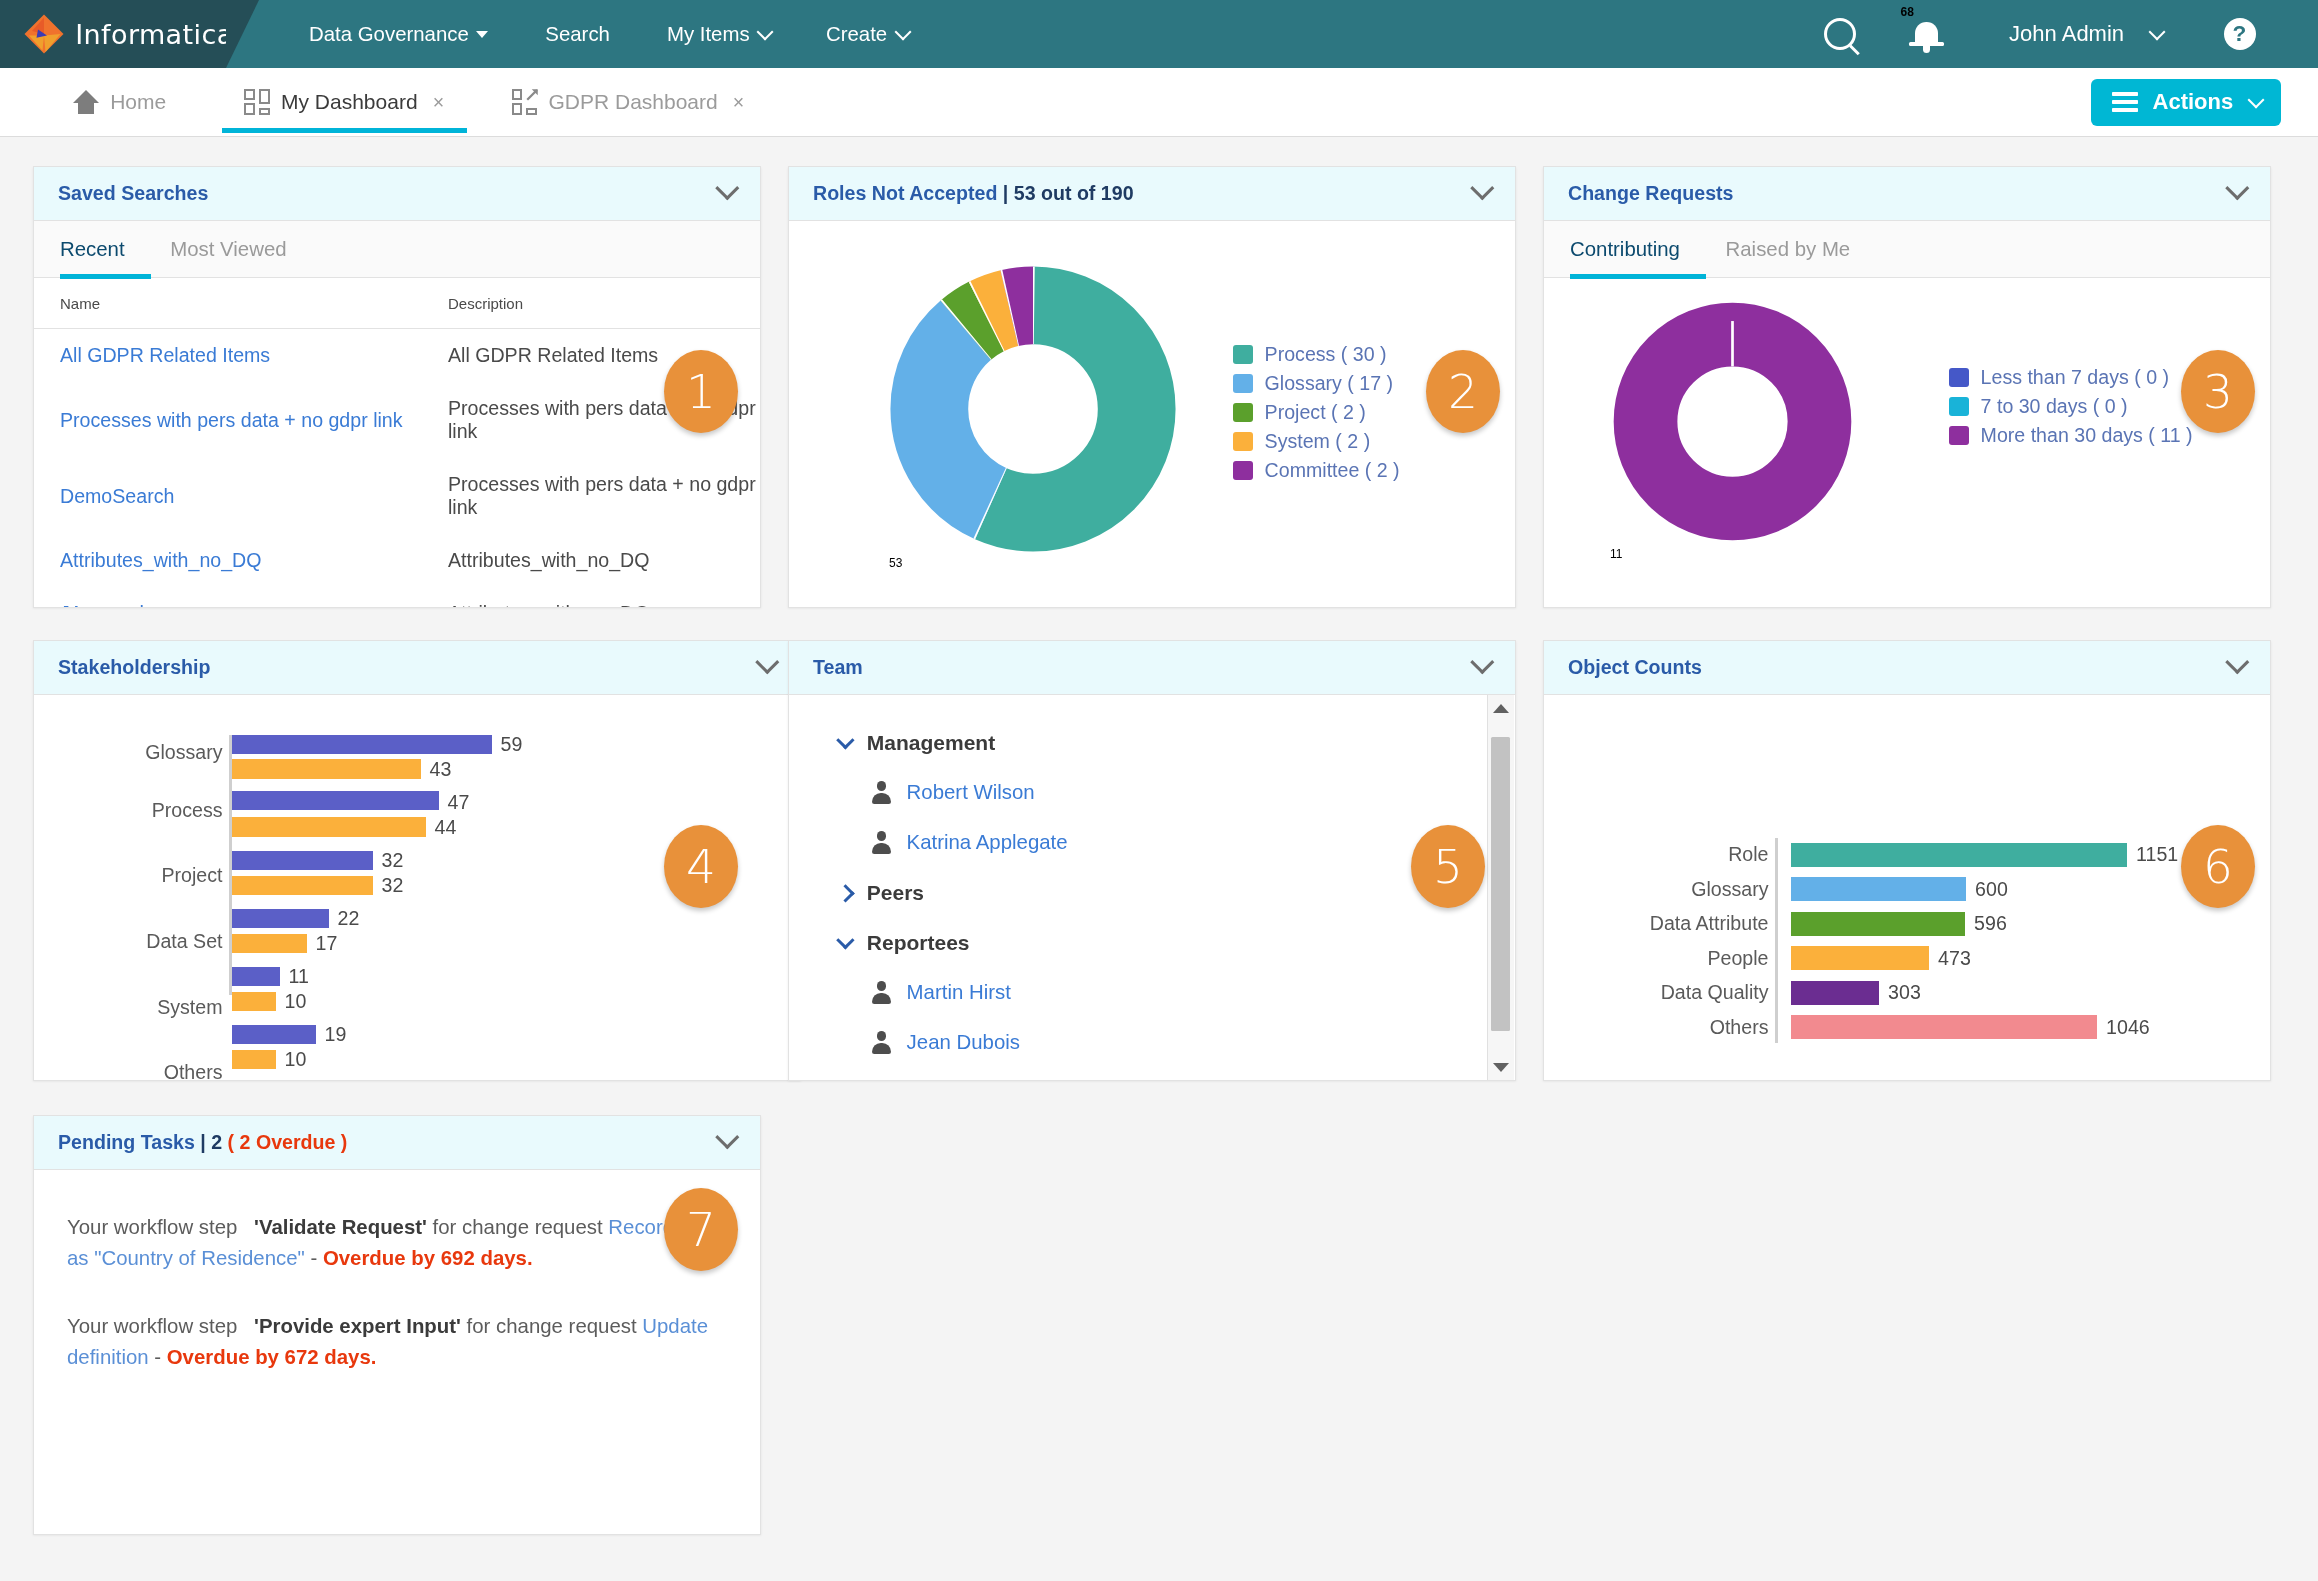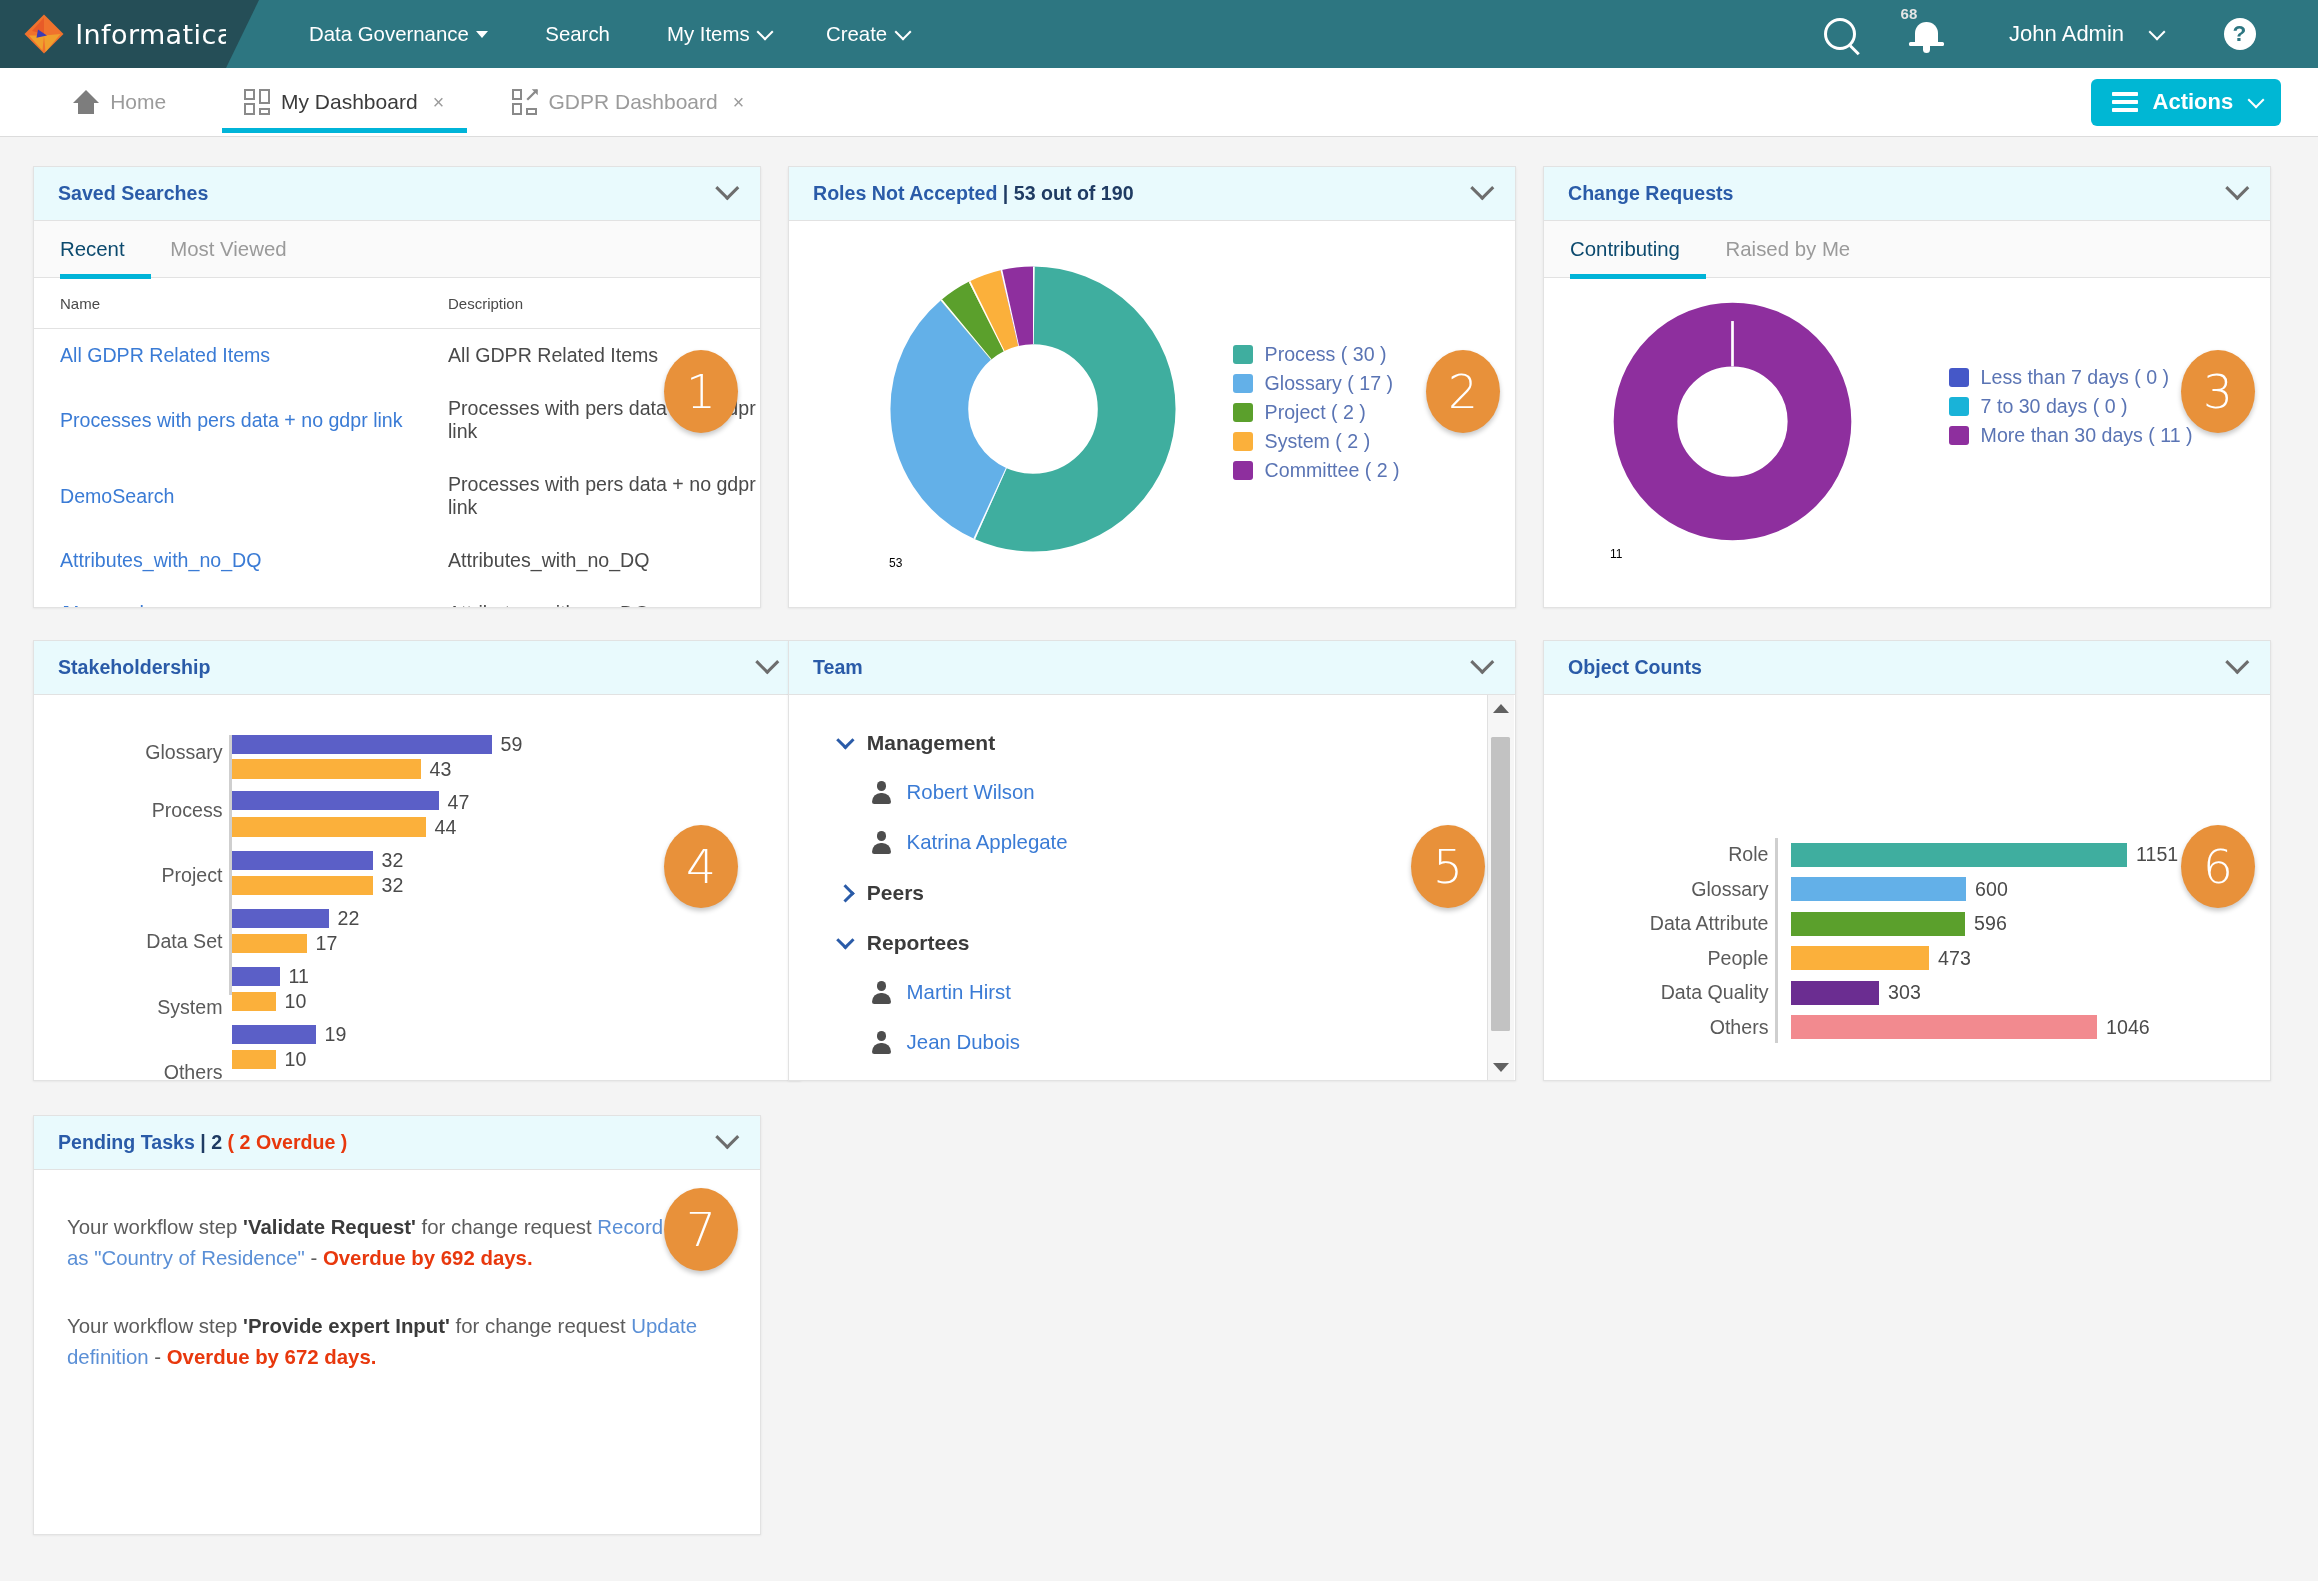--- a/index.html
+++ b/index.html
@@ -44,21 +44,21 @@
     border-bottom:2.3px solid #fff;transform:rotate(45deg) translateY(-3px);
   }
   .nav-right{margin-left:auto;display:flex;align-items:center;padding-right:38px;gap:0;}
   .nr-btn{display:flex;align-items:center;justify-content:center;color:#fff;cursor:pointer;position:relative;}
   .icon-search{width:26px;height:26px;border:3px solid #fff;border-radius:50%;position:relative;}
   .icon-search:after{content:"";position:absolute;width:3px;height:12px;background:#fff;
     right:-3px;bottom:-9px;transform:rotate(-45deg);}
   .icon-bell{width:22.6px;height:24px;background:#fff;border-radius:11.3px 11.3px 3px 3px;position:relative;}
   .icon-bell:before{content:"";position:absolute;left:-6px;bottom:0;width:35px;height:3.8px;background:#fff;border-radius:1.5px;}
   .icon-bell:after{content:"";position:absolute;left:7.5px;bottom:-6.8px;width:7.5px;height:6.8px;background:#fff;border-radius:0 0 4.5px 4.5px;}
-  .bell-count{position:absolute;top:-16.6px;left:19.6px;color:#e5e5e5;font-size:15px;font-weight:bold;}
+  .bell-count{position:absolute;top:-16.6px;left:19.6px;color:#000000;font-size:12px;font-weight:bold;}
   .icon-help{width:32px;height:32px;border-radius:50%;background:#fff;color:#2d7681;
     font-size:22.6px;font-weight:bold;display:flex;align-items:center;justify-content:center;}
   .user-name{color:#fff;font-size:22px;display:flex;align-items:center;gap:25px;}
 
   
   .tabbar{
     position:absolute;left:0;top:68px;width:2319px;height:68px;
     background:#ffffff;border-bottom:1.5px solid #dcdcdc;
     display:flex;align-items:center;
   }
@@ -158,21 +158,21 @@
   .person-name{color:#3a7bd5;font-size:20.4px;}
   .vscroll{position:absolute;right:1.5px;top:0;bottom:0;width:26px;background:#f6f6f6;border-left:0.8px solid #e0e0e0;}
   .vs-arrow{width:26px;height:26px;display:flex;align-items:center;justify-content:center;}
   .vs-up{width:0;height:0;border-left:8.3px solid transparent;border-right:8.3px solid transparent;border-bottom:9.8px solid #616161;}
   .vs-dn{width:0;height:0;border-left:8.3px solid transparent;border-right:8.3px solid transparent;border-top:9.8px solid #616161;}
   .vs-thumb{position:absolute;left:3px;top:42px;width:19.6px;height:294px;background:#c2c2c2;border-radius:1.5px;}
 
   
   .tasks{padding:42px 33px 0 33px;}
   .task{font-size:20.4px;line-height:1.5;color:#5c5c5c;margin-bottom:38px;}
-  .task b{color:#3b3b3b;}
+  .task b{color:#3b3b3b;margin-left:11px;}
   .task .lnk{color:#5a8fd6;}
   .task .ov{color:#e8380d;font-weight:bold;}
 </style>
 </head>
 <body>
 
 <div class="topnav">
   <div class="logo-wrap">
     <div class="logo-mark">
       <svg width="42" height="42" viewBox="0 0 56 56">

